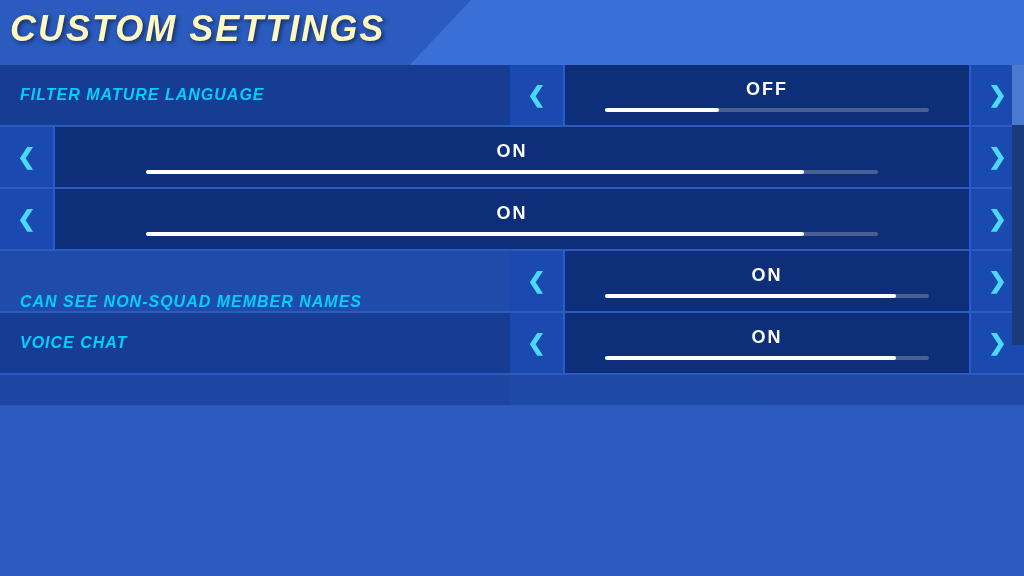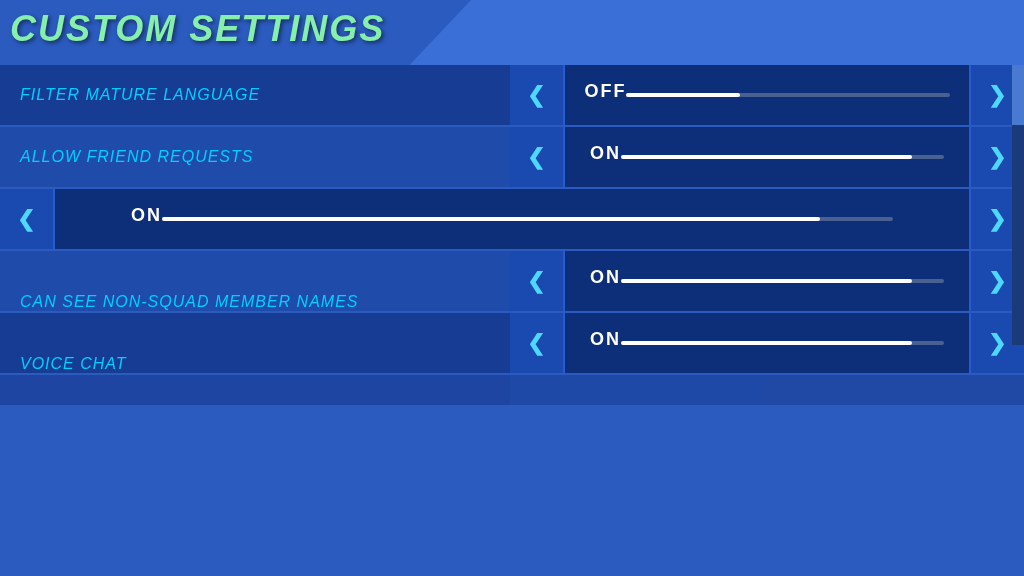--- a/index.html
+++ b/index.html
@@ -22,21 +22,21 @@
       background: #3a6fd8;
       clip-path: polygon(10% 0, 100% 0, 100% 100%, 0% 100%);
     }
 
     .page-title {
       position: absolute;
       top: 8px;
       left: 10px;
       font-size: 36px;
       font-weight: 900;
-      color: #86efac;
+      color: #fef9c3;
       text-transform: uppercase;
       letter-spacing: 2px;
       text-shadow: 2px 2px 4px rgba(0,0,0,0.5);
       font-style: italic;
     }
 
     .settings-container {
       position: absolute;
       top: 65px;
       left: 0;
@@ -64,21 +64,21 @@
       flex: 0 0 510px;
       height: 100%;
       display: flex;
       align-items: center;
       padding-left: 20px;
     }
 
     .setting-label {
       color: #00cfff;
       font-size: 16px;
-      font-weight: 400;
+      font-weight: 700;
       text-transform: uppercase;
       letter-spacing: 1px;
       font-style: italic;
     }
 
     .control-area {
       flex: 1;
       height: 100%;
       display: flex;
       align-items: center;
@@ -110,20 +110,21 @@
       color: #4dd8ff;
       font-size: 22px;
       font-weight: 900;
     }
 
     .value-display {
       flex: 1;
       height: 100%;
       background: #0d2e78;
       display: flex;
+      flex-direction: column;
       align-items: center;
       justify-content: center;
       position: relative;
     }
 
     .value-text {
       color: white;
       font-size: 18px;
       font-weight: 900;
       text-transform: uppercase;
@@ -205,23 +206,20 @@
           <div class="progress-bar-container">
             <div class="progress-bar-fill" style="width: 35%;"></div>
           </div>
         </div>
         <button class="arrow-btn arrow-right">
           <span class="arrow-icon">❯</span>
         </button>
       </div>
     </div>
     <div class="setting-row">
-      <div class="label-area" style="background: rgba(20, 60, 150, 0.5);">
-        <span class="setting-label">ALLOW FRIEND REQUESTS</span>
-      </div>
       <div class="control-area">
         <button class="arrow-btn arrow-left">
           <span class="arrow-icon">❮</span>
         </button>
         <div class="value-display">
           <span class="value-text">ON</span>
           <div class="progress-bar-container">
             <div class="progress-bar-fill" style="width: 90%;"></div>
           </div>
         </div>
@@ -259,21 +257,21 @@
           <div class="progress-bar-container">
             <div class="progress-bar-fill" style="width: 90%;"></div>
           </div>
         </div>
         <button class="arrow-btn arrow-right">
           <span class="arrow-icon">❯</span>
         </button>
       </div>
     </div>
     <div class="setting-row">
-      <div class="label-area" style="background: rgba(10, 40, 120, 0.6); align-items: flex-end;">
+      <div class="label-area" style="background: rgba(10, 40, 120, 0.6);">
         <span class="setting-label">VOICE CHAT</span>
       </div>
       <div class="control-area">
         <button class="arrow-btn arrow-left">
           <span class="arrow-icon">❮</span>
         </button>
         <div class="value-display">
           <span class="value-text">ON</span>
           <div class="progress-bar-container">
             <div class="progress-bar-fill" style="width: 90%;"></div>

